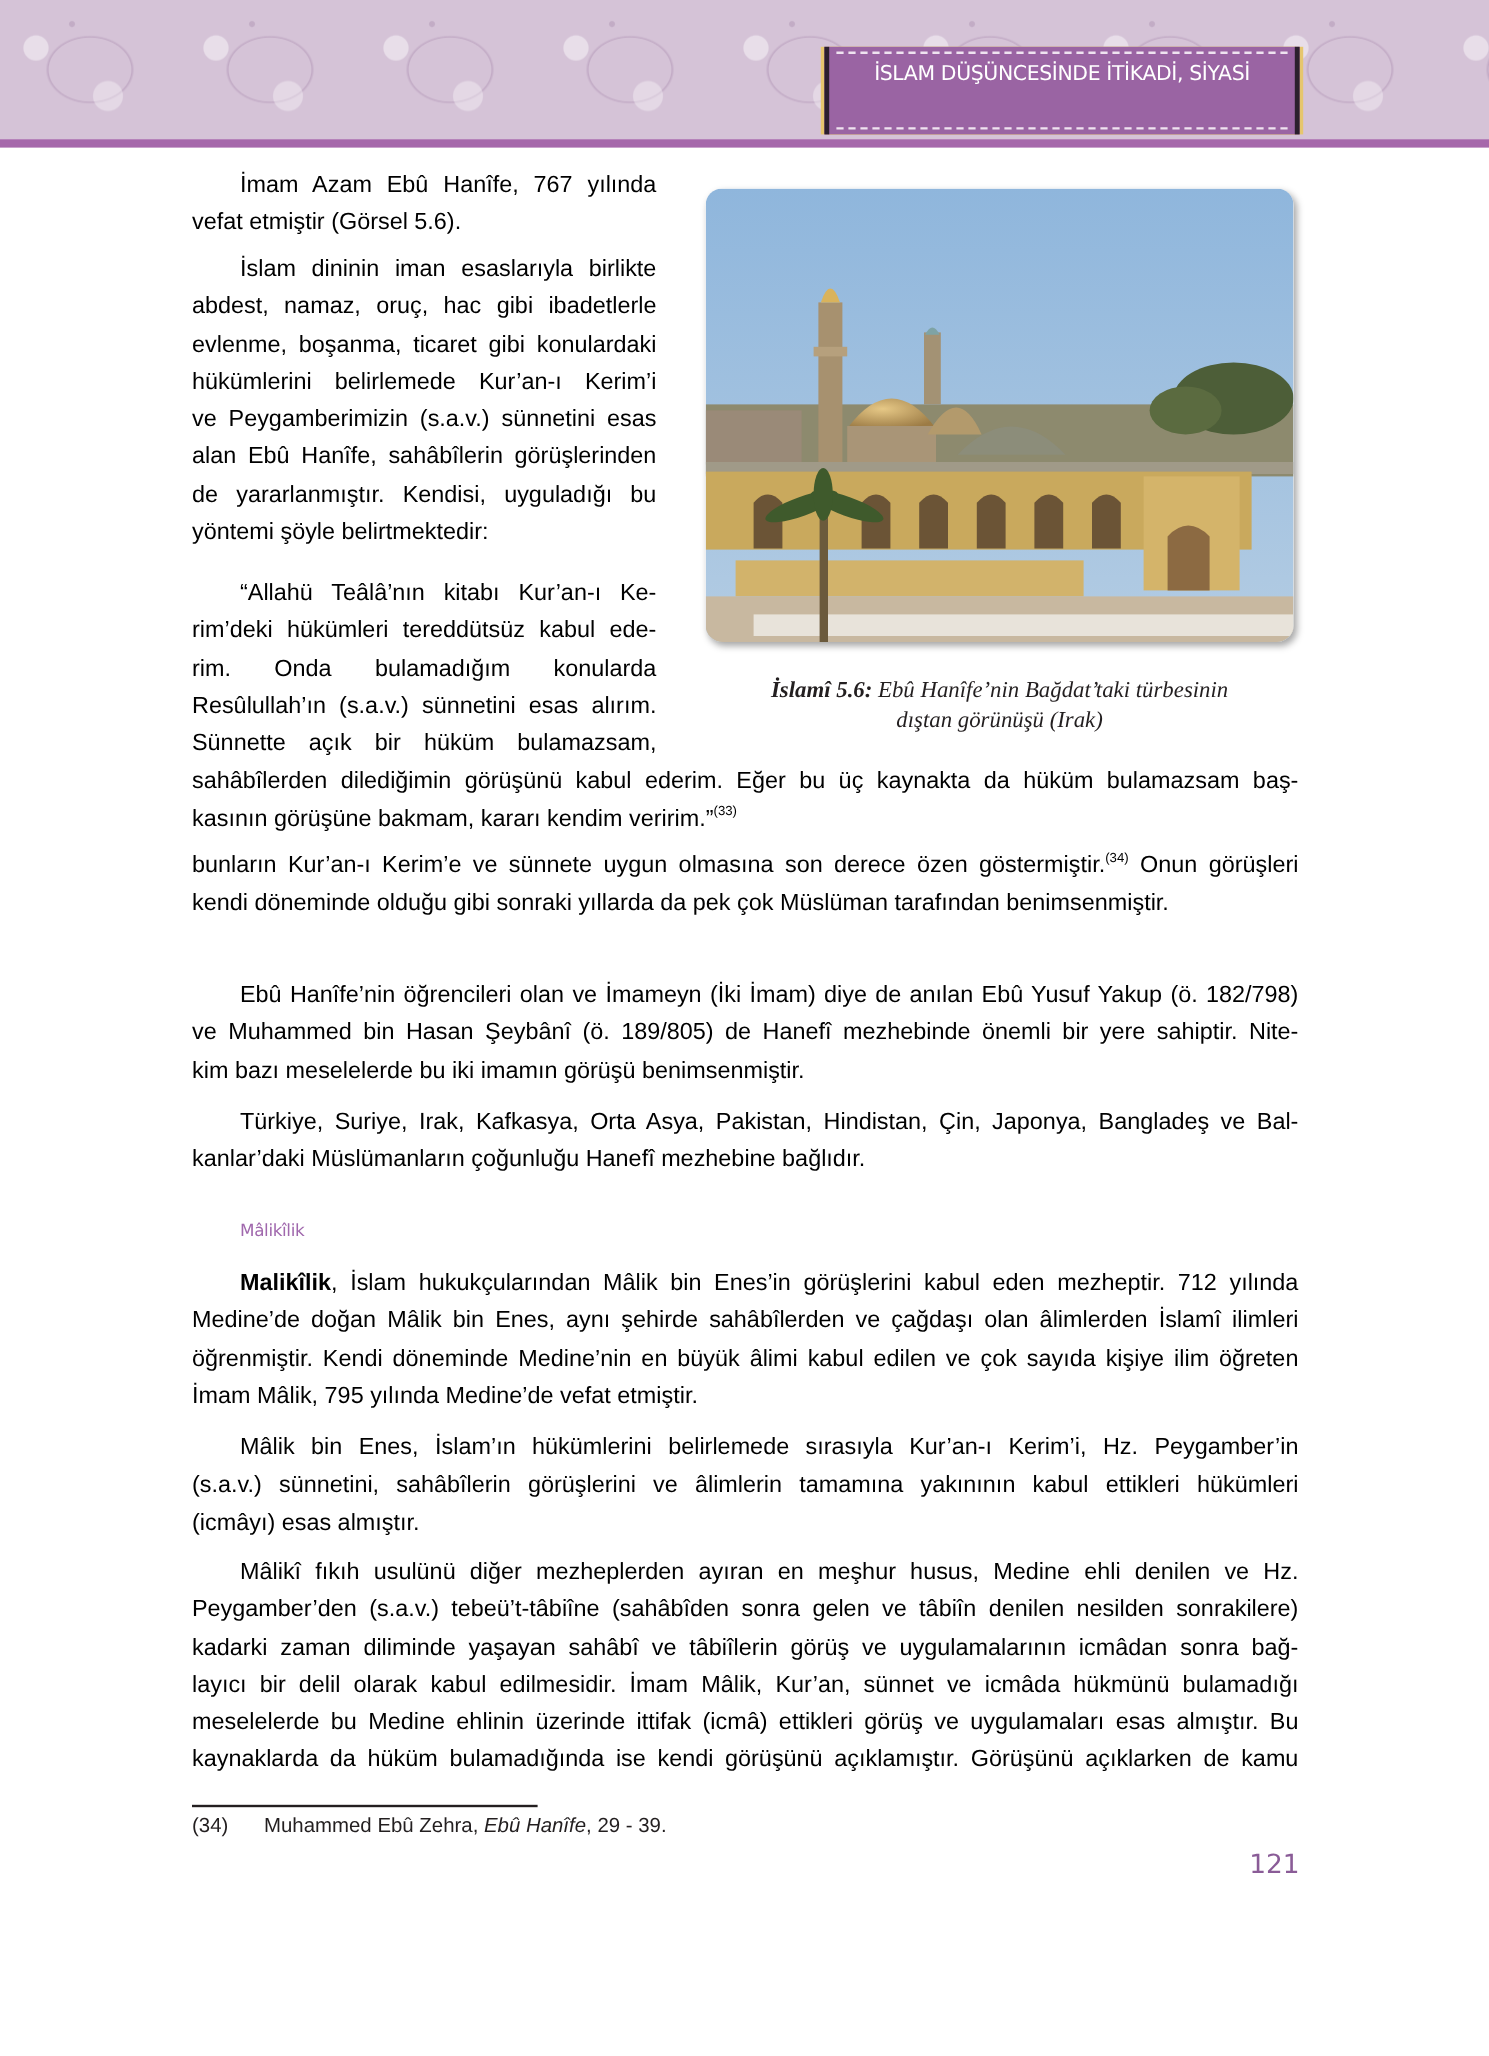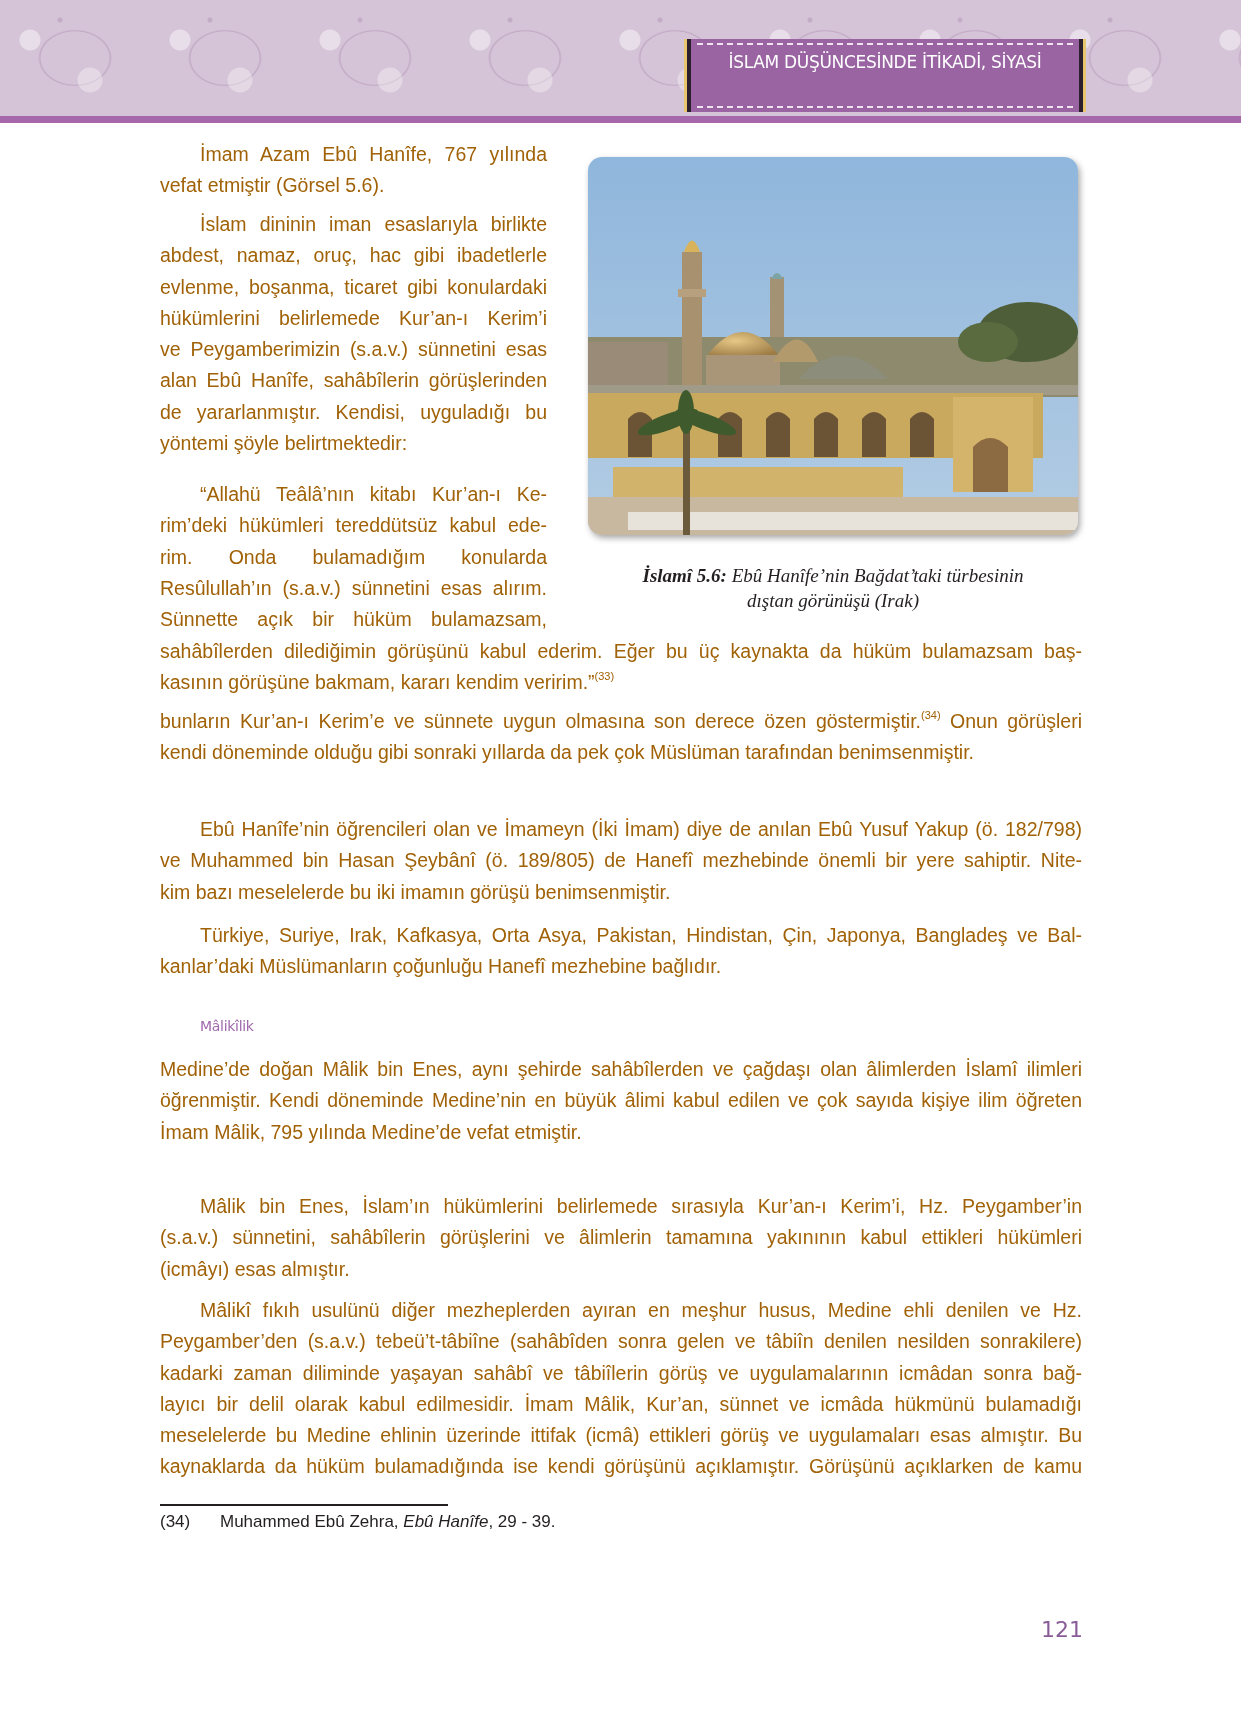--- a/index.html
+++ b/index.html
@@ -40,21 +40,21 @@
     position: absolute; left: 0; right: 0; top: 11px;
     text-align: center; color: #ffffff;
     font-family: "DejaVu Sans", sans-serif; font-size: 17px; line-height: 24px;
     letter-spacing: -0.3px;
   }
   .banner-text span { display: block; }
 
   
   .para {
     position: absolute; font-size: 19.5px; line-height: 31.3px;
-    text-align: justify; color: #a16207;
+    text-align: justify; color: #000000;
   }
   .para .line { display: block; }
   .col-left { left: 160px; width: 387px; }
   .full { left: 160px; width: 922px; }
 
   sup.fn { font-size: 11px; vertical-align: 9px; line-height: 0; }
 
   
   .figure {
     position: absolute; left: 588px; top: 157px; width: 490px; height: 378px;
@@ -78,21 +78,21 @@
   .fn-rule {
     position: absolute; left: 160px; top: 1504px; width: 288px; height: 2px;
     background: #231f20;
   }
   .footnotes {
     position: absolute; left: 160px; top: 1511px; font-size: 17px; line-height: 22.5px;
   }
   .footnote { display: block; white-space: nowrap; }
   .fn-num { display: inline-block; width: 60px; }
   .page-number {
-    position: absolute; left: 1041px; top: 1617px;
+    position: absolute; left: 1041px; top: 1542px;
     font-family: "DejaVu Sans", sans-serif; font-size: 22px; color: #8a5c97;
   }
 </style>
 </head>
 <body>
 
 <div class="header"></div>
 <div class="header-stripe"></div>
 <div class="banner">
   <div class="banner-text">
@@ -202,20 +202,21 @@
 </div>
 
 <div class="para full" style="top:920px;">
   <span class="line" style="text-indent:40px;text-align-last:justify;">Türkiye, Suriye, Irak, Kafkasya, Orta Asya, Pakistan, Hindistan, Çin, Japonya, Bangladeş ve Bal-</span>
   <span class="line">kanlar’daki Müslümanların çoğunluğu Hanefî mezhebine bağlıdır.</span>
 </div>
 
 <div class="section-title">Mâlikîlik</div>
 
 <div class="para full" style="top:1054px;">
+  <span class="line" style="text-indent:40px;text-align-last:justify;"><b>Malikîlik</b><span>, İslam hukukçularından Mâlik bin Enes’in görüşlerini kabul eden mezheptir. 712 yılında</span></span>
   <span class="line" style="text-align-last:justify;">Medine’de doğan Mâlik bin Enes, aynı şehirde sahâbîlerden ve çağdaşı olan âlimlerden İslamî ilimleri</span>
   <span class="line" style="text-align-last:justify;">öğrenmiştir. Kendi döneminde Medine’nin en büyük âlimi kabul edilen ve çok sayıda kişiye ilim öğreten</span>
   <span class="line">İmam Mâlik, 795 yılında Medine’de vefat etmiştir.</span>
 </div>
 
 <div class="para full" style="top:1191px;">
   <span class="line" style="text-indent:40px;text-align-last:justify;">Mâlik bin Enes, İslam’ın  hükümlerini belirlemede sırasıyla Kur’an-ı Kerim’i, Hz. Peygamber’in</span>
   <span class="line" style="text-align-last:justify;">(s.a.v.) sünnetini, sahâbîlerin görüşlerini ve âlimlerin tamamına yakınının kabul ettikleri hükümleri</span>
   <span class="line">(icmâyı) esas almıştır.</span>
 </div>

